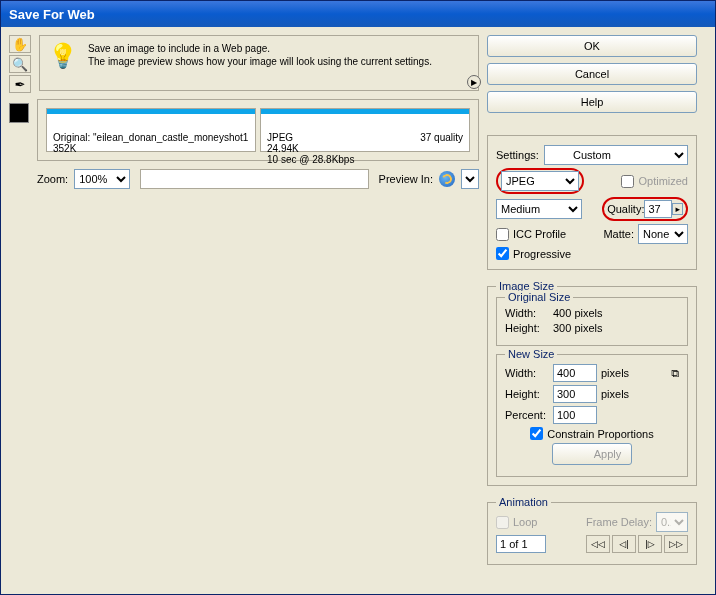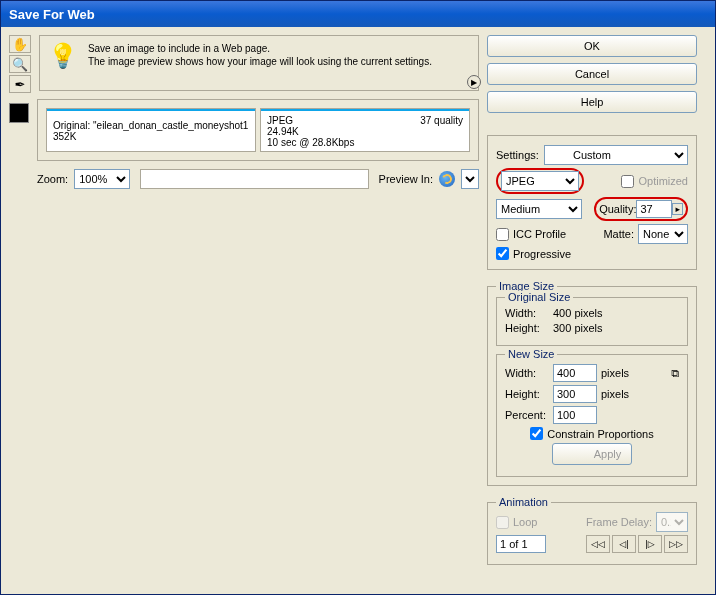--- a/index.html
+++ b/index.html
@@ -18,21 +18,21 @@
 .hint-text { font-size: 10px; line-height: 13px; }
 
 .preview-area { border: 1px solid #aca899; margin-top: 6px; background: #ece9d8; padding: 8px; flex: 1; position: relative; }
 .play-btn { position: absolute; top: -18px; right: -2px; width: 14px; height: 14px; border: 1px solid #666; border-radius: 50%; display: flex; align-items: center; justify-content: center; font-size: 8px; background: #ece9d8; }
 
 .preview-panes { display: flex; gap: 4px; height: 100%; }
 .pane { flex: 1; border: 1px solid #aca899; background: #fff; display: flex; flex-direction: column; }
 .pane-img { flex: 1; background: linear-gradient(to bottom, #88b4d8 0%, #9cc4e0 30%, #8a9870 55%, #7a8860 60%, #5a6850 70%, #4a5848 100%); position: relative; overflow: hidden; }
 .castle { position: absolute; bottom: 42%; left: 15%; width: 70%; height: 35%; background: #8a8878; clip-path: polygon(0 100%, 0 40%, 10% 40%, 10% 10%, 22% 10%, 22% 30%, 35% 30%, 35% 0, 48% 0, 48% 25%, 60% 25%, 60% 45%, 75% 45%, 75% 20%, 88% 20%, 88% 50%, 100% 50%, 100% 100%); }
 .reflection { position: absolute; bottom: 0; left: 0; right: 0; height: 42%; background: linear-gradient(to bottom, #6a7860 0%, #8898a0 100%); opacity: 0.85; }
-.pane-info { border-top: 2px solid #0ea5e9; padding: 12px 6px; font-size: 10px; height: 42px; display: flex; flex-direction: column; justify-content: center; }
+.pane-info { border-top: 5px solid #0ea5e9; padding: 18px 6px; font-size: 10px; height: 42px; display: flex; flex-direction: column; }
 .pane-info .row2 { display: flex; justify-content: space-between; }
 
 .zoom-row { display: flex; align-items: center; gap: 6px; margin-top: 8px; font-size: 11px; }
 .zoom-row .spacer { flex: 1; border: 1px solid #aca899; height: 20px; background: #fff; margin: 0 4px; }
 
 .btn { background: linear-gradient(to bottom, #fff, #ece9d8); border: 1px solid #7b9ebd; border-radius: 3px; height: 22px; font-size: 11px; cursor: pointer; width: 100%; }
 
 .fieldset { border: 1px solid #aca899; padding: 6px 8px 8px; margin-top: 10px; position: relative; }
 .fieldset > .legend { position: absolute; top: -7px; left: 8px; background: #ece9d8; padding: 0 3px; color: #0a246a; font-size: 11px; }
 
@@ -138,21 +138,21 @@
           </span>
           <span style="flex:1;"></span>
           <input type="checkbox" style="">
           <span style="color:#999;">Optimized</span>
         </div>
         <div class="row">
           <select style="width:86px;"><option>Medium</option></select>
           <span style="flex:1;"></span>
           <span class="circled">
             <span>Quality:</span>
-            <input type="text" style="width: 36px;" value="37">
+            <input type="text" style="width: 28px;" value="37">
             <span style="border:1px solid #7b9ebd;padding:0 2px;font-size:9px;">▸</span>
           </span>
         </div>
         <div class="row">
           <input type="checkbox" style="">
           <span>ICC Profile</span>
           <span style="flex:1;"></span>
           <span>Matte:</span>
           <select style="width:50px;"><option>None</option></select>
         </div>

